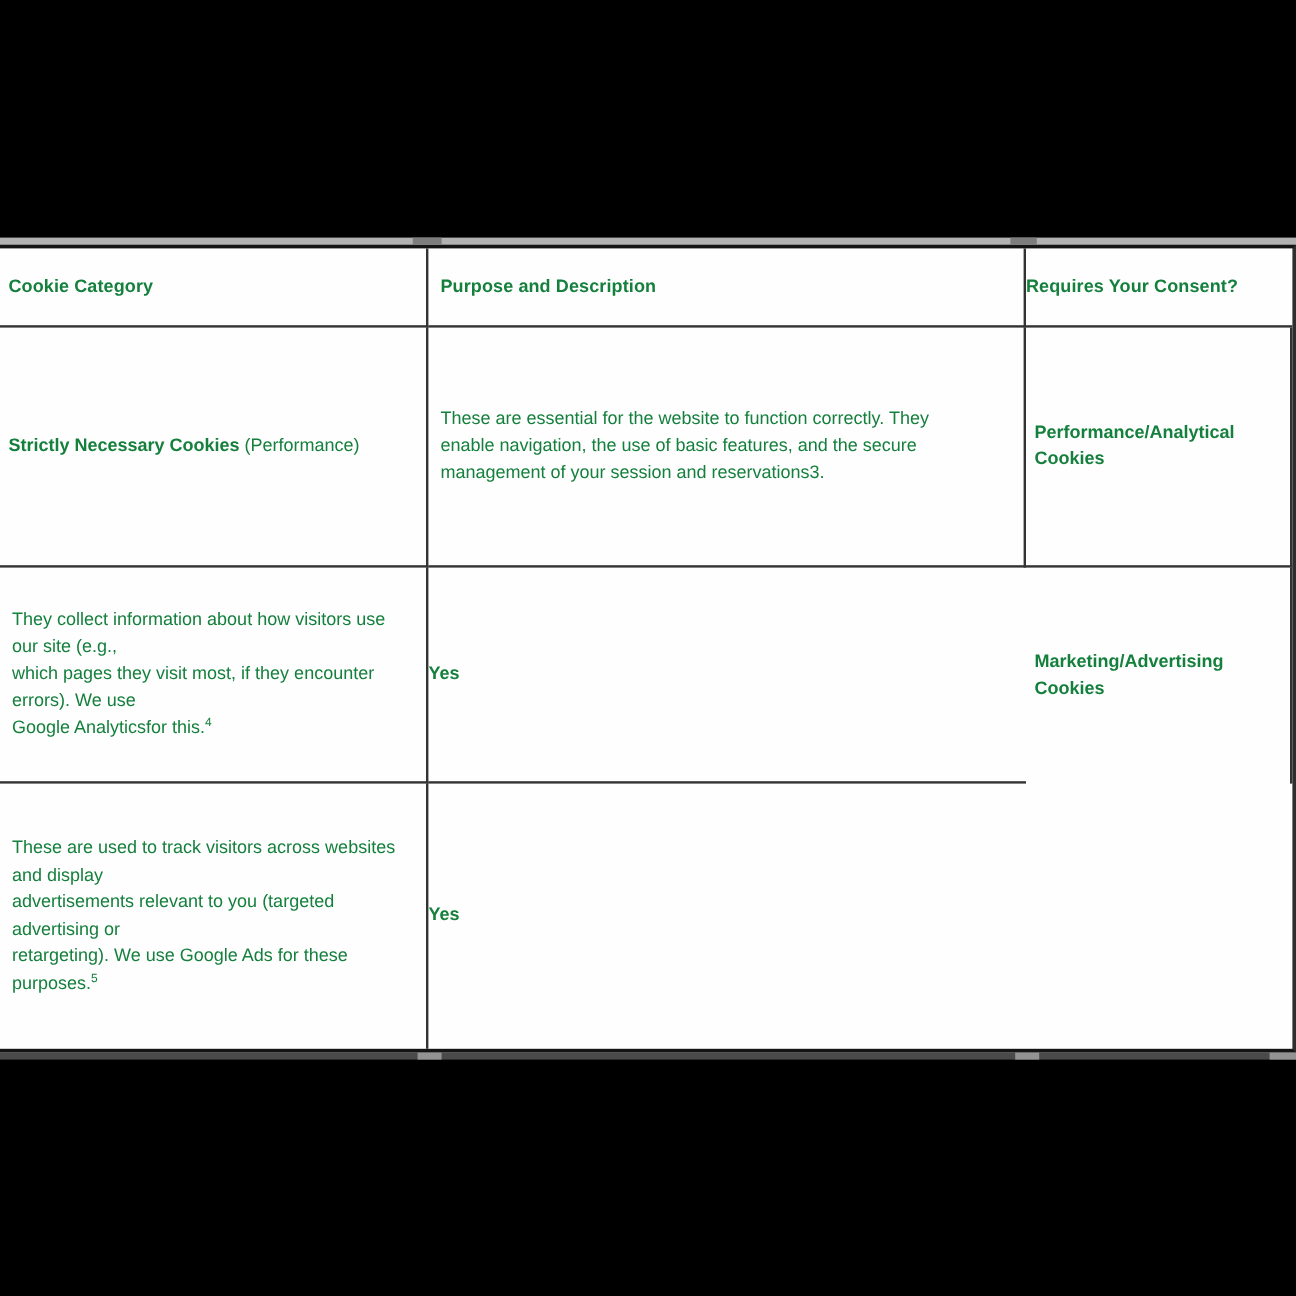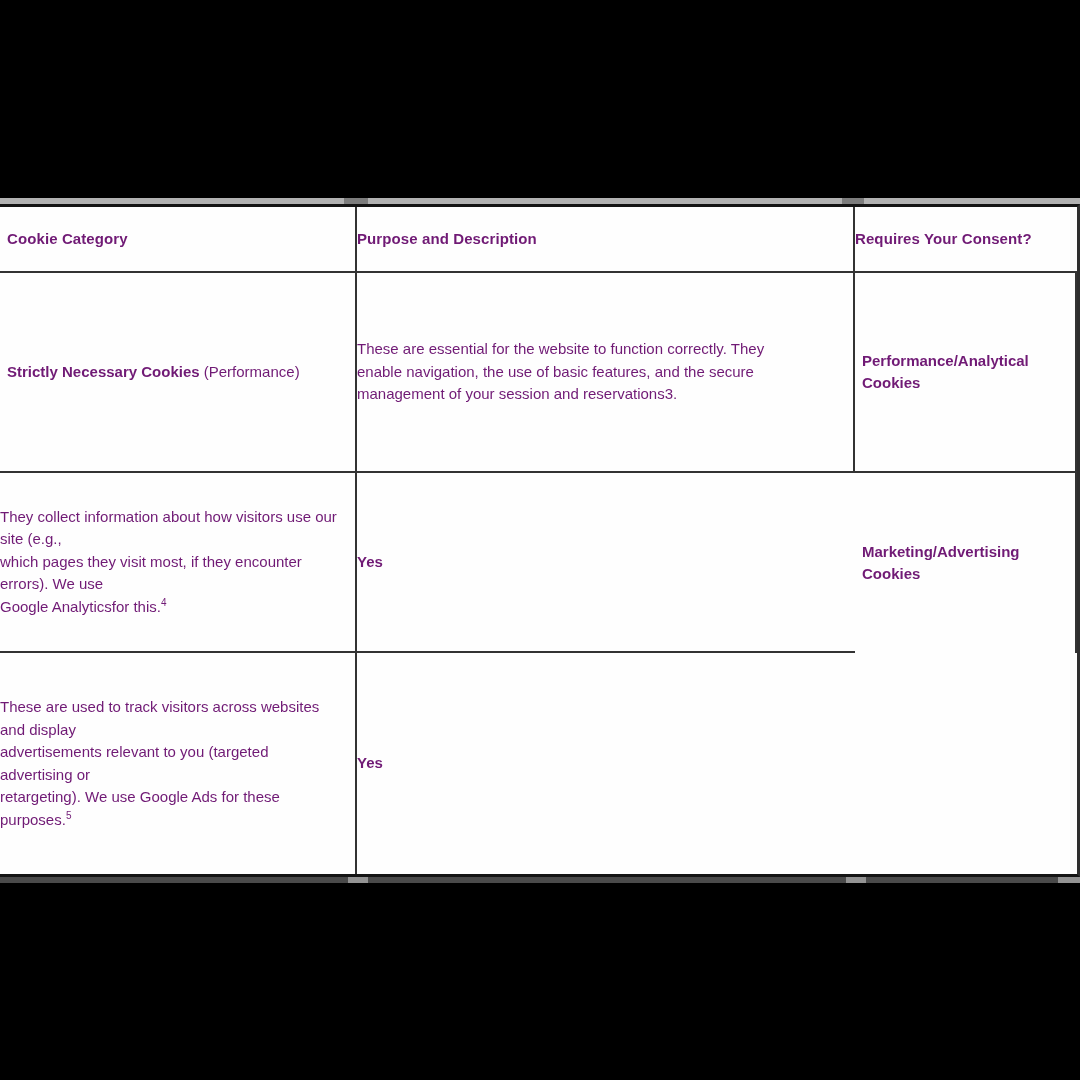--- a/index.html
+++ b/index.html
@@ -26,39 +26,39 @@
   .strip-mark.light { background: #939393; }
 
   .table-wrap {
     position: absolute;
     top: 204px; left: 0;
     width: 1080px; height: 673px;
     background: #fefefe;
     border-top: 3px solid #141414;
     border-bottom: 3px solid #141414;
     border-right: 3px solid #2e2e2e;
-    color: #701a75;
+    color: #15803d;
   }
   .grid {
     display: grid;
     width: 100%; height: 100%;
     grid-template-columns: 357px 498px 1fr;
     grid-template-rows: 66px 200px 180px 1fr;
   }
   .cell {
     display: flex;
     align-items: center;
     font-size: 15px;
     line-height: 22.5px;
     border-color: #333333;
   }
   .col1, .col2 { border-right: 2px solid #333333; }
   .rborder { border-bottom: 2px solid #333333; }
   .col1 { padding-left: 7px; padding-right: 14px; }
-  .col2 { padding-left: 0; padding-right: 14px; }
+  .col2 { padding-left: 10px; padding-right: 14px; }
   .col3 { padding-left: 0; padding-right: 10px; }
   .hdr { font-weight: bold; letter-spacing: 0.1px; }
   .bold { font-weight: bold; }
   .desc { white-space: pre-line; }
   sup.fn { font-size: 10px; line-height: 0; vertical-align: 6px; }
 </style>
 </head>
 <body>
 
 <div class="letterbox top"></div>

